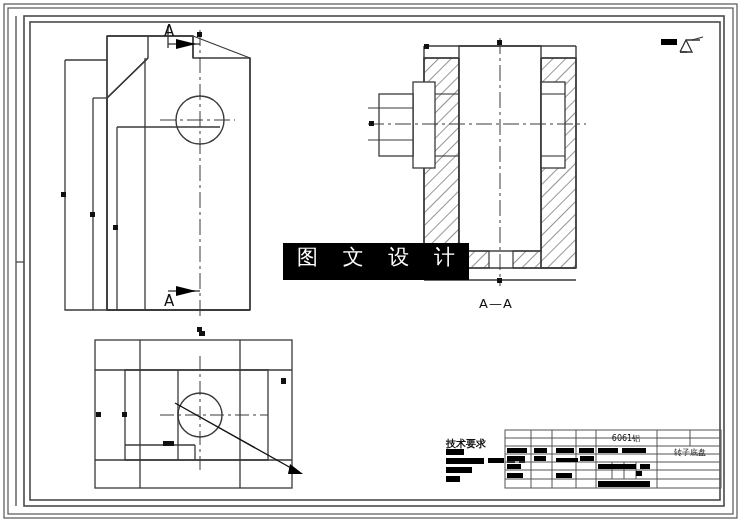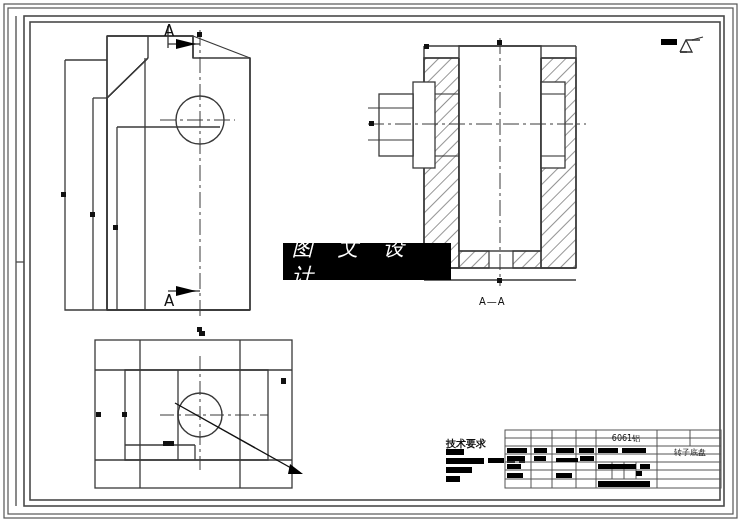--- a/index.html
+++ b/index.html
@@ -2,26 +2,26 @@
 <html><head>
 <meta charset="utf-8">
 <style>
   html,body{margin:0;padding:0;background:#ffffff;}
   body{width:741px;height:522px;overflow:hidden;
        font-family:"Liberation Sans","DejaVu Sans",sans-serif;}
   #sheet{position:relative;width:741px;height:522px;background:#fff;}
   svg{display:block;}
   .lbl{position:absolute;font-family:"Liberation Sans","DejaVu Sans",sans-serif;
        color:#1a1a1a;white-space:nowrap;}
-  #watermark{position:absolute;left:283px;top:243px;width:168px;height:37px;
-             background:#000;display:flex;align-items:center;justify-content:center;font-style:italic;}
+  #watermark{position:absolute;left:283px;top:243px;width:186px;height:37px;
+             background:#000;display:flex;align-items:flex-start;justify-content:center;}
   #watermark span{color:#fff;font-size:21px;letter-spacing:9px;
      font-family:"DejaVu Sans","Liberation Sans",sans-serif;padding-left:9px;}
   .secA{font-size:15px;color:#111;font-family:"DejaVu Sans",sans-serif;}
-  .aa{font-size:10px;color:#111;letter-spacing:1px;
+  .aa{font-size:13px;color:#111;letter-spacing:1px;
       font-family:"DejaVu Sans","Liberation Sans",sans-serif;}
   .tbtxt{position:absolute;font-size:8px;color:#111;white-space:nowrap;
          font-family:"DejaVu Sans","Liberation Sans",sans-serif;
          display:flex;align-items:center;justify-content:center;
          text-align:center;font-weight:normal;}
   .reqhdr{position:absolute;font-size:10px;font-weight:bold;color:#111;
           font-family:"DejaVu Sans","Liberation Sans",sans-serif;letter-spacing:0px;}
   .dimsq{position:absolute;background:#111;}
 </style>
 </head>

